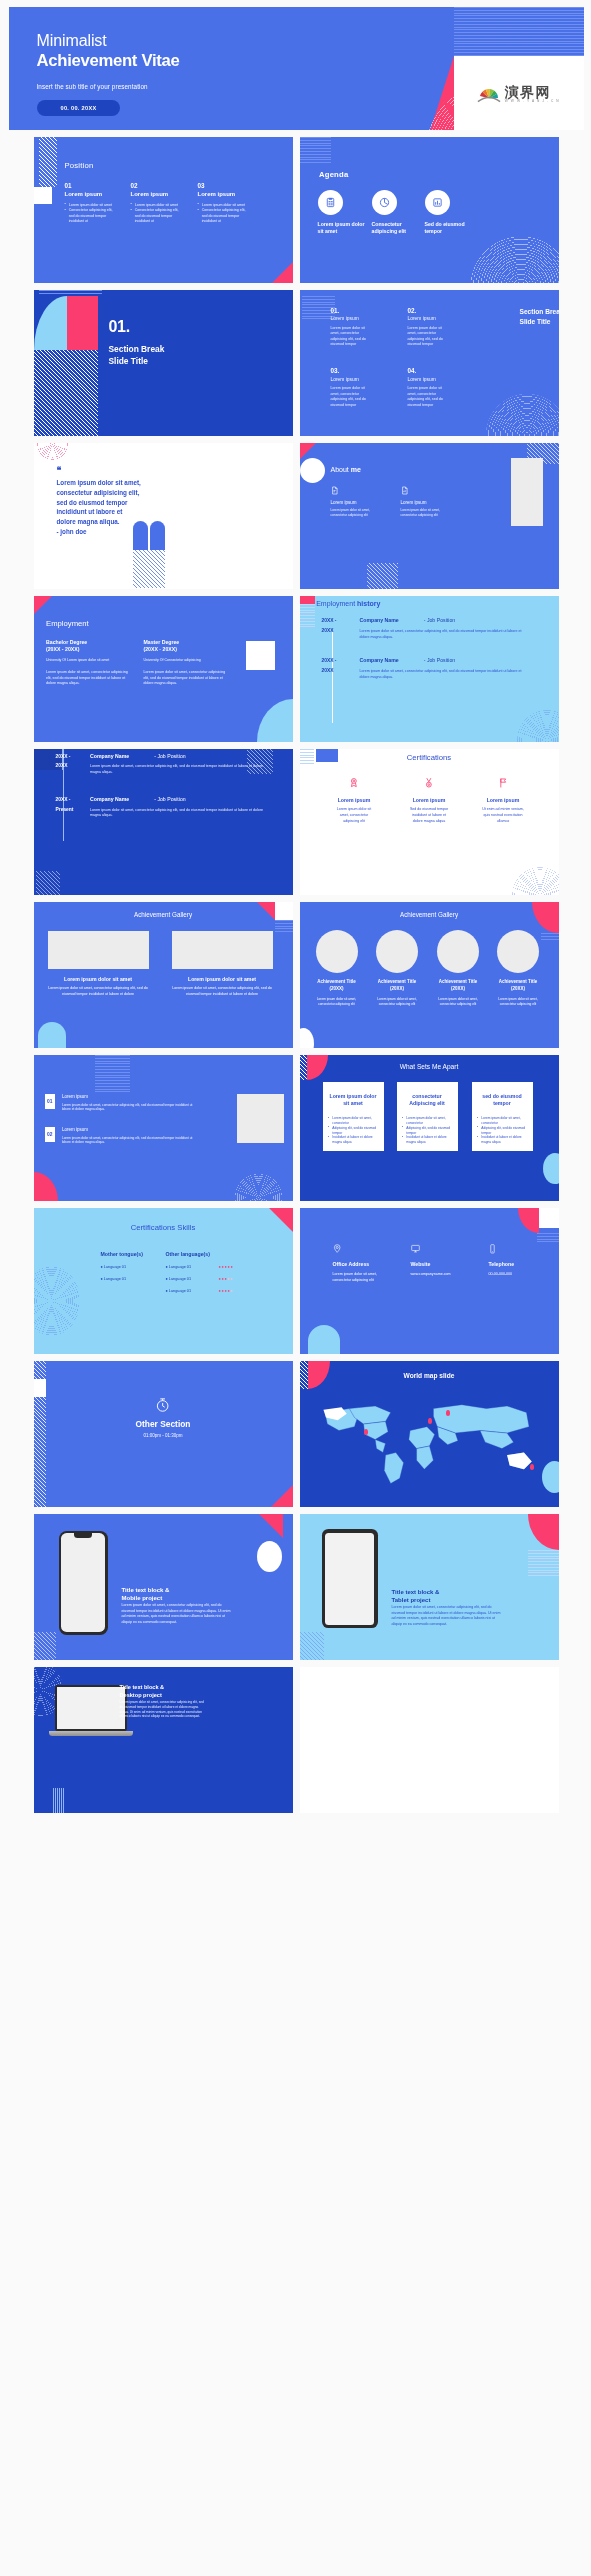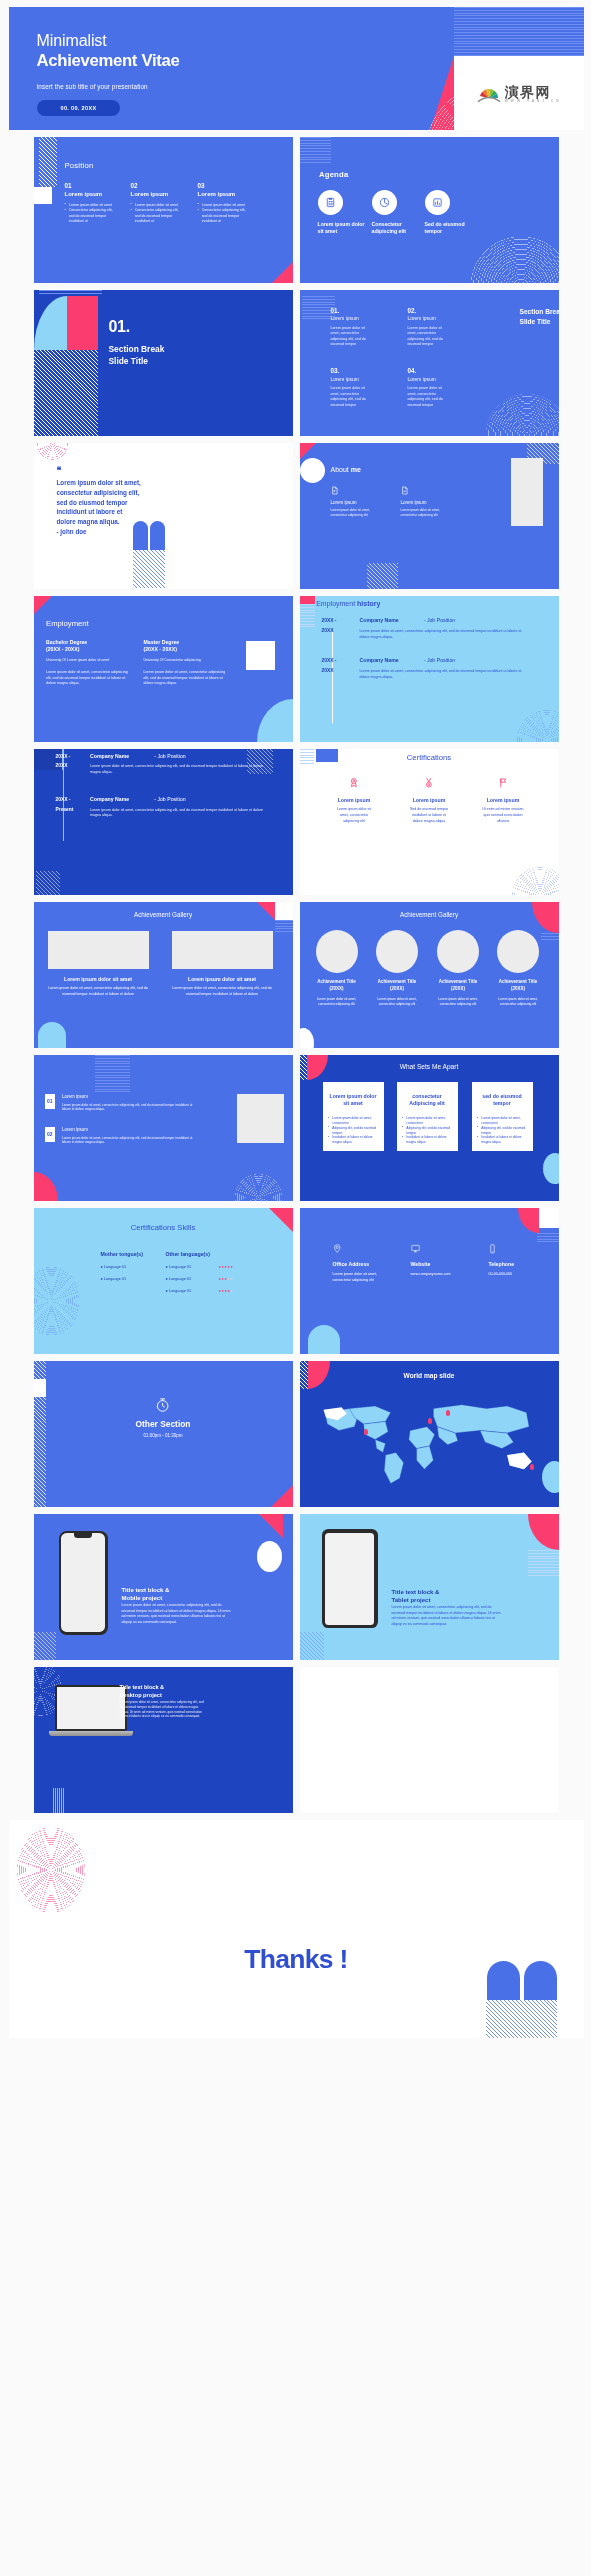--- a/index.html
+++ b/index.html
@@ -719,23 +719,15 @@
         <div>Title text block &amp;</div>
         <div>Desktop project</div>
       </div>
       <div class="t c-white tiny" style="left:86px;top:33px;width:85px;opacity:.9;">Lorem ipsum dolor sit amet, consectetur adipisicing elit, sed do eiusmod tempor incididunt ut labore et dolore magna aliqua. Ut enim ad minim veniam, quis nostrud exercitation ullamco laboris nisi ut aliquip ex ea commodo consequat.</div>
     </div>
 
     <div class="sl bg-white"></div>
 
   </div>
 
-  <div class="slide wide" style="width:575px;height:218px;margin:7px auto 0;background:#fff;position:relative;overflow:hidden;">
-    <div class="t rings-pink" style="left:8.4px;top:7px;width:68px;height:86px;border-radius:50%;"></div>
-    <div class="t dome" style="right:64px;bottom:38px;width:33px;height:39px;background:#4a70e8;"></div>
-    <div class="t dome" style="right:26.5px;bottom:38px;width:33px;height:39px;background:#4a70e8;"></div>
-    <div class="t stripe-d-b" style="right:26.5px;bottom:0;width:71px;height:38px;"></div>
-
-    <div class="t thanks" style="left:0;right:0;top:124px;text-align:center;">Thanks !</div>
-  </div>
 
 </div>
 
 
 </body></html>

